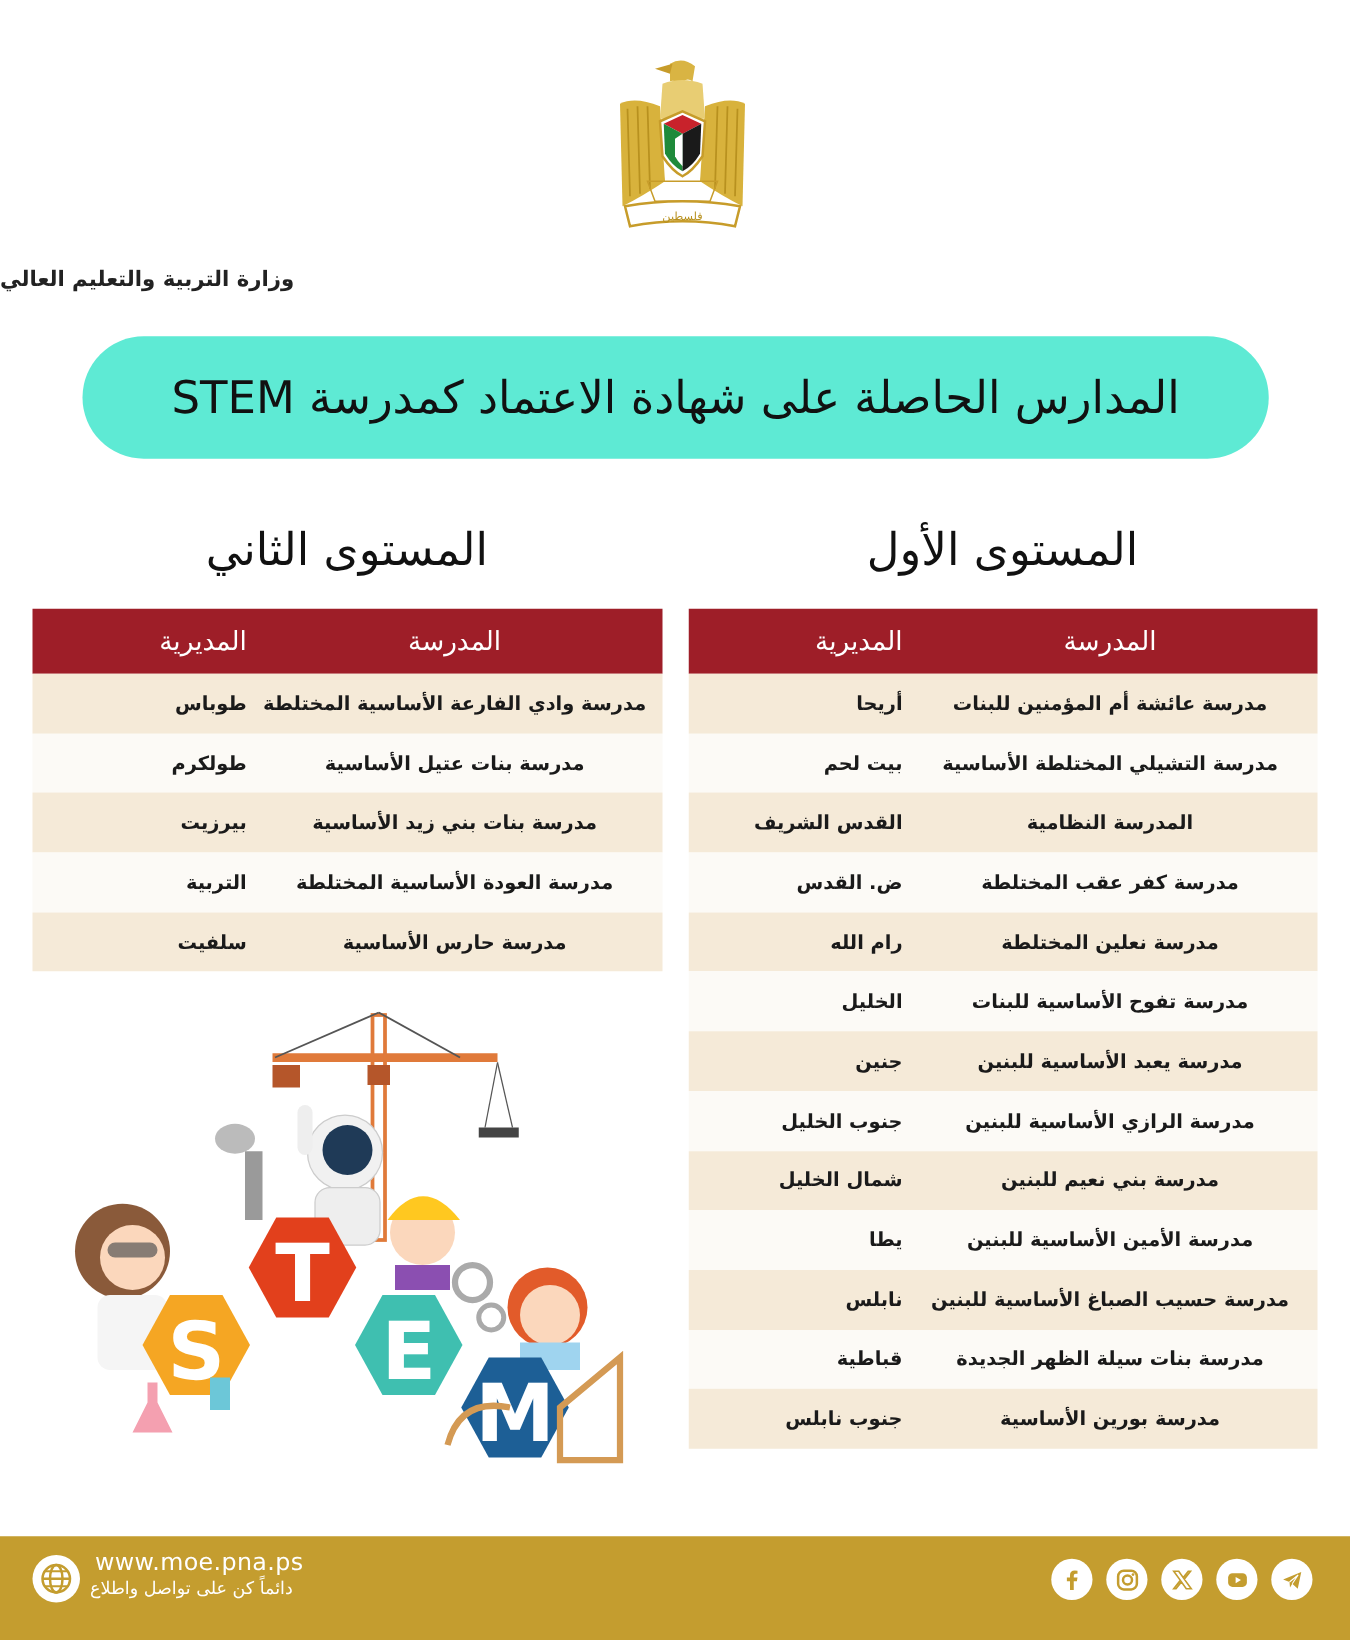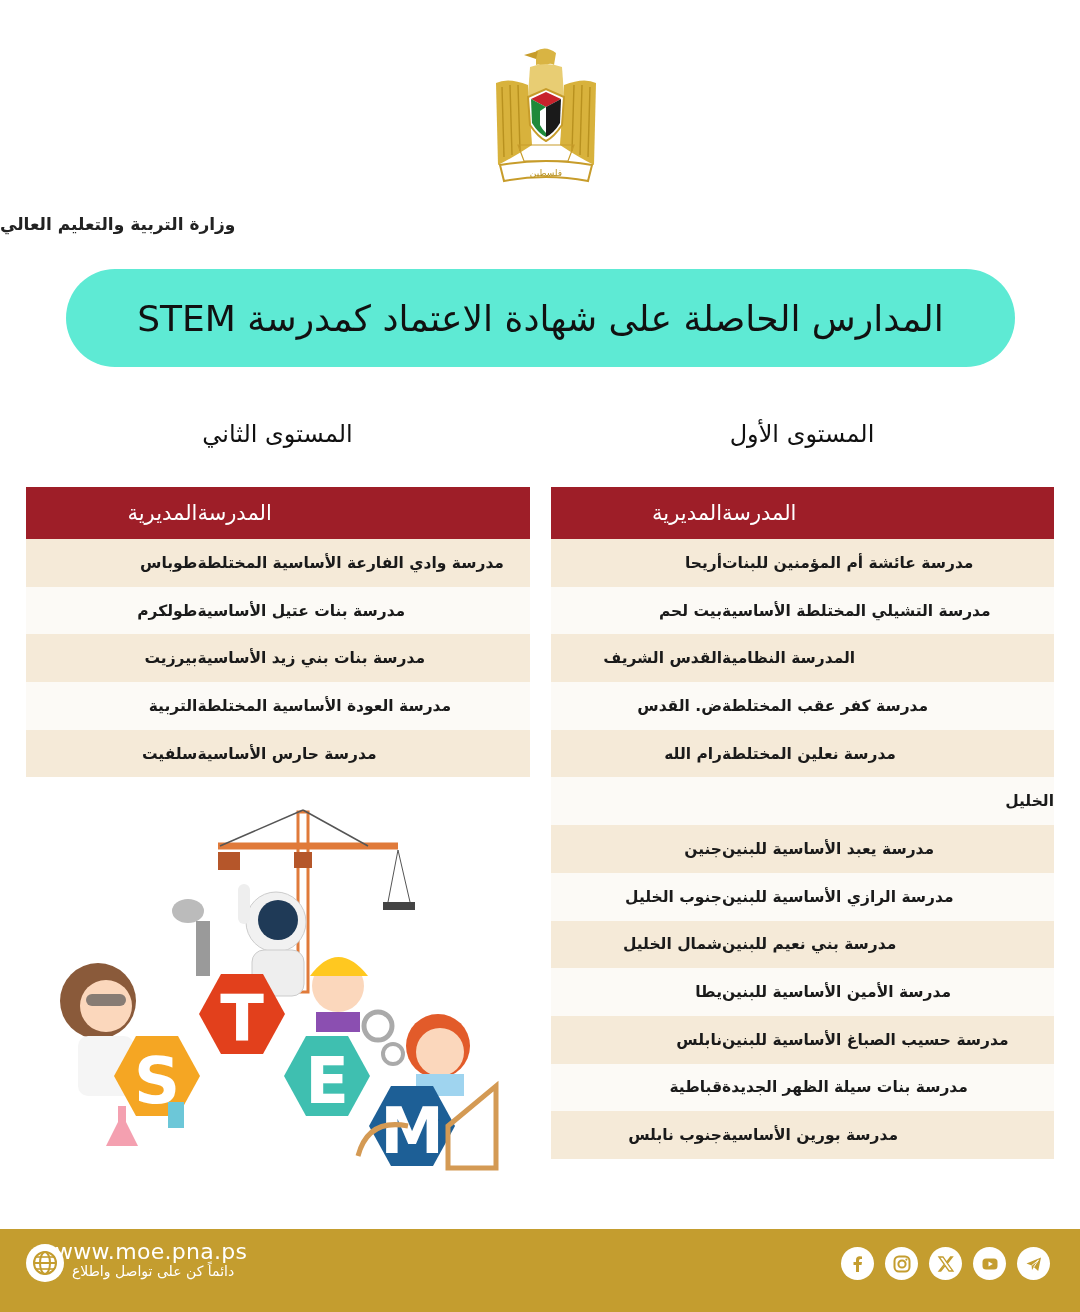--- a/index.html
+++ b/index.html
@@ -19,35 +19,35 @@
       background: #5eead4; border-radius: 49px;
       display: flex; align-items: center; justify-content: center;
     }
     .title-pill span {
       font-family: "DejaVu Sans", sans-serif; font-size: 36px; color: #111;
       direction: rtl; letter-spacing: 0;
     }
 
     
     .level-heading {
-      position: absolute; top: 420px; font-size: 24px; color: #111; direction: rtl;
+      position: absolute; top: 420px; font-size: 36px; color: #111; direction: rtl;
       text-align: center;
     }
     .level-heading.first { left: 551px; width: 502px; }
     .level-heading.second { left: 26px; width: 503px; text-align: center; }
 
     
     .table { position: absolute; direction: rtl; }
     .table.first { left: 551px; top: 487px; width: 503px; }
     .table.second { left: 26px; top: 487px; width: 504px; }
     .thead {
       display: flex; height: 52px; background: #9e1e28; color: #fff;
       align-items: center;
     }
-    .thead .col-school, .row .col-school { width: 66%; text-align: left; }
+    .thead .col-school, .row .col-school { width: 66%; text-align: center; }
     .thead .col-dir, .row .col-dir { width: 34%; text-align: right; }
     .thead span { font-size: 21px; font-weight: normal; }
     .row {
       display: flex; height: 47.7px; align-items: center;
       font-size: 15.5px; font-weight: bold; color: #1a1a1a;
     }
     .row:nth-child(odd) { background: #f5ead8; }
     .row:nth-child(even) { background: #fcfaf6; }
 
     
@@ -56,21 +56,21 @@
     
     .footer {
       position: absolute; left: 0; top: 1229px; width: 1080px; height: 83px;
       background: #c49d2f;
     }
     .globe-icon {
       position: absolute; left: 26px; top: 15px; width: 38px; height: 38px;
       border-radius: 50%; background: #fff;
     }
     .site-url {
-      position: absolute; left: 55px; top: 10px; font-size: 22px; color: #fff;
+      position: absolute; left: 76px; top: 10px; font-size: 19px; color: #fff;
       font-family: "DejaVu Sans", sans-serif; letter-spacing: 0.3px;
     }
     .site-tagline {
       position: absolute; left: 72px; top: 34px; font-size: 14px; color: #fff; direction: rtl;
     }
     .socials { position: absolute; right: 30px; top: 18px; display: flex; gap: 11px; }
     .social {
       width: 33px; height: 33px; border-radius: 50%; background: #fff;
       display: flex; align-items: center; justify-content: center;
     }
@@ -138,20 +138,21 @@
       </div>
       <div class="row">
         <span class="col-school">مدرسة كفر عقب المختلطة</span>
         <span class="col-dir">ض. القدس</span>
       </div>
       <div class="row">
         <span class="col-school">مدرسة نعلين المختلطة</span>
         <span class="col-dir">رام الله</span>
       </div>
       <div class="row">
+        <span class="col-school">مدرسة تفوح الأساسية للبنات</span>
         <span class="col-dir">الخليل</span>
       </div>
       <div class="row">
         <span class="col-school">مدرسة يعبد الأساسية للبنين</span>
         <span class="col-dir">جنين</span>
       </div>
       <div class="row">
         <span class="col-school">مدرسة الرازي الأساسية للبنين</span>
         <span class="col-dir">جنوب الخليل</span>
       </div>

